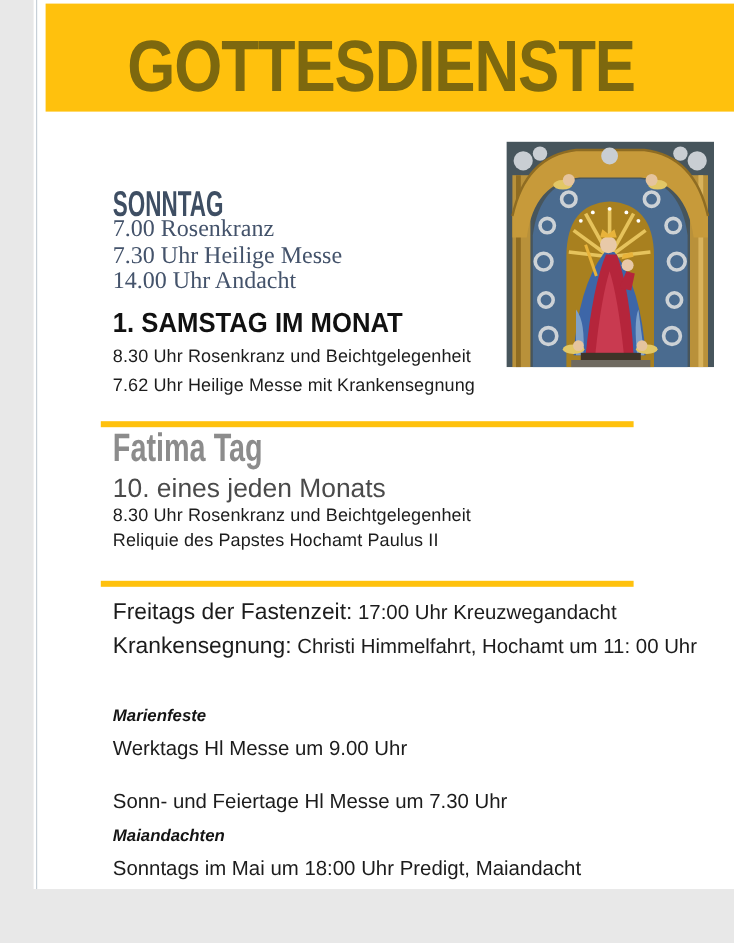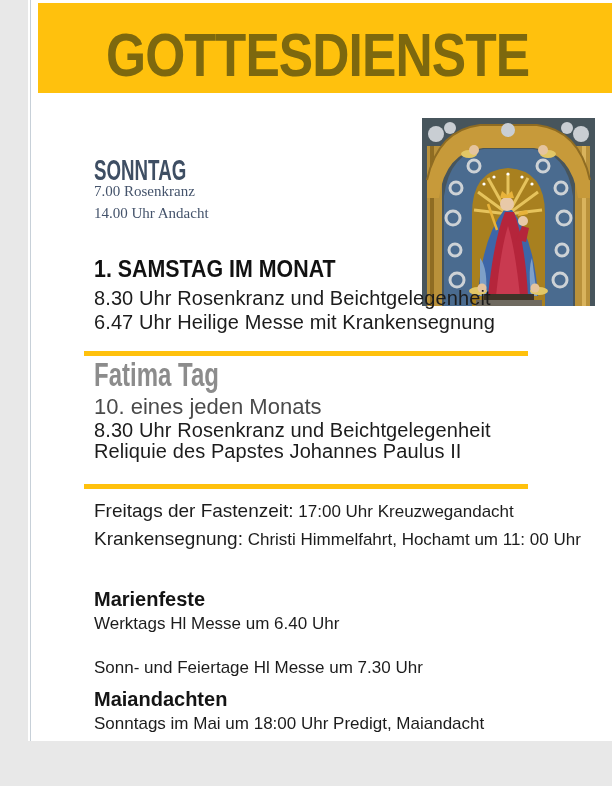--- a/index.html
+++ b/index.html
@@ -16,28 +16,28 @@
     font-size:56px;font-weight:bold;letter-spacing:-1px;color:#7d680e;
     transform:scale(0.92,1.08);transform-origin:left top;white-space:nowrap;
   }
   .h-sonntag{
     position:absolute;left:66px;top:155px;line-height:1;
     font-size:26px;font-weight:bold;color:#3e4e63;
     transform:scale(0.72,1.15);transform-origin:left top;white-space:nowrap;
   }
   .serif-lines{
     position:absolute;left:66px;top:181px;
-    font-family:"Liberation Serif",serif;font-size:15px;line-height:21.5px;color:#44536b;
+    font-family:"Liberation Serif",serif;font-size:20px;line-height:21.5px;color:#44536b;
   }
   .h-samstag{
     position:absolute;left:66px;top:258px;line-height:1;
     font-size:23px;font-weight:bold;color:#111111;
     transform:scale(0.93,1.0);transform-origin:left top;white-space:nowrap;
   }
-  .sans-small{font-size:20px;line-height:24px;color:#1c1c1c;letter-spacing:0.1px;}
+  .sans-small{font-size:15px;line-height:24px;color:#1c1c1c;letter-spacing:0.1px;}
   .samstag-lines{position:absolute;left:66px;top:286px;}
   .rule{position:absolute;left:56px;width:444px;height:4.5px;background:#ffc10d;}
   .rule-1{top:351px;}
   .rule-2{top:484px;}
   .h-fatima{
     position:absolute;left:66px;top:358px;line-height:1;
     font-size:30px;font-weight:bold;color:#8c8c8c;
     transform:scale(0.80,1.10);transform-origin:left top;white-space:nowrap;
   }
   .h-fatima-sub{
@@ -46,21 +46,21 @@
   }
   .fatima-lines{position:absolute;left:66px;top:420px;}
   .fatima-lines .sans-small{line-height:20.5px;}
   .special{position:absolute;left:66px;white-space:nowrap;}
   .special-1{top:500px;}
   .special-2{top:528px;}
   .special .lbl{font-size:19px;color:#1c1c1c;}
   .special .txt{font-size:17px;color:#1c1c1c;}
   .h-block{
     position:absolute;left:66px;line-height:1;
-    font-size:20px;font-weight:bold;color:#141414;white-space:nowrap;
+    font-size:14px;font-weight:bold;color:#141414;white-space:nowrap;font-style:italic;
   }
   .h-marienfeste{top:589px;}
   .h-maiandachten{top:689px;}
   .sans-mid{position:absolute;left:66px;font-size:17px;line-height:1.2;color:#1c1c1c;white-space:nowrap;}
   .l-werktags{top:614px;}
   .l-sonnfeier{top:658px;}
   .l-maisonntag{top:714px;}
   .altar{position:absolute;left:394px;top:118px;width:173px;height:188px;}
 </style>
 </head>
@@ -154,48 +154,49 @@
       <ellipse cx="56" cy="173" rx="9" ry="4" fill="#e2c766"></ellipse>
       <circle cx="60" cy="170" r="4.5" fill="#e5c49e"></circle>
       <ellipse cx="117" cy="173" rx="9" ry="4" fill="#e2c766"></ellipse>
       <circle cx="113" cy="170" r="4.5" fill="#e5c49e"></circle>
     </svg>
   </div>
 
   <div class="h-sonntag">SONNTAG</div>
   <div class="serif-lines">
     <div>7.00 Rosenkranz</div>
+    <div>7.30 Uhr Heilige Messe</div>
     <div>14.00 Uhr Andacht</div>
   </div>
 
   <div class="h-samstag">1. SAMSTAG IM MONAT</div>
   <div class="samstag-lines">
     <div class="sans-small">8.30 Uhr Rosenkranz und Beichtgelegenheit</div>
-    <div class="sans-small">6.47 Uhr Heilige Messe mit Krankensegnung</div>
+    <div class="sans-small">7.62 Uhr Heilige Messe mit Krankensegnung</div>
   </div>
 
   <div class="rule rule-1"></div>
 
   <div class="h-fatima">Fatima Tag</div>
   <div class="h-fatima-sub">10. eines jeden Monats</div>
   <div class="fatima-lines">
     <div class="sans-small">8.30 Uhr Rosenkranz und Beichtgelegenheit</div>
-    <div class="sans-small">Reliquie des Papstes Johannes Paulus II</div>
+    <div class="sans-small">Reliquie des Papstes Hochamt Paulus II</div>
   </div>
 
   <div class="rule rule-2"></div>
 
   <div class="special special-1">
     <span class="lbl">Freitags der Fastenzeit:</span><span class="txt"> 17:00 Uhr Kreuzwegandacht</span>
   </div>
   <div class="special special-2">
     <span class="lbl">Krankensegnung:</span><span class="txt"> Christi Himmelfahrt, Hochamt um 11: 00 Uhr</span>
   </div>
 
   <div class="h-block h-marienfeste">Marienfeste</div>
-  <div class="sans-mid l-werktags">Werktags Hl Messe um 6.40 Uhr</div>
+  <div class="sans-mid l-werktags">Werktags Hl Messe um 9.00 Uhr</div>
   <div class="sans-mid l-sonnfeier">Sonn- und Feiertage Hl Messe um 7.30 Uhr</div>
 
   <div class="h-block h-maiandachten">Maiandachten</div>
   <div class="sans-mid l-maisonntag">Sonntags im Mai um 18:00 Uhr Predigt, Maiandacht</div>
 
   <div class="band band-bottom"></div>
 </div>
 
 </body></html>

